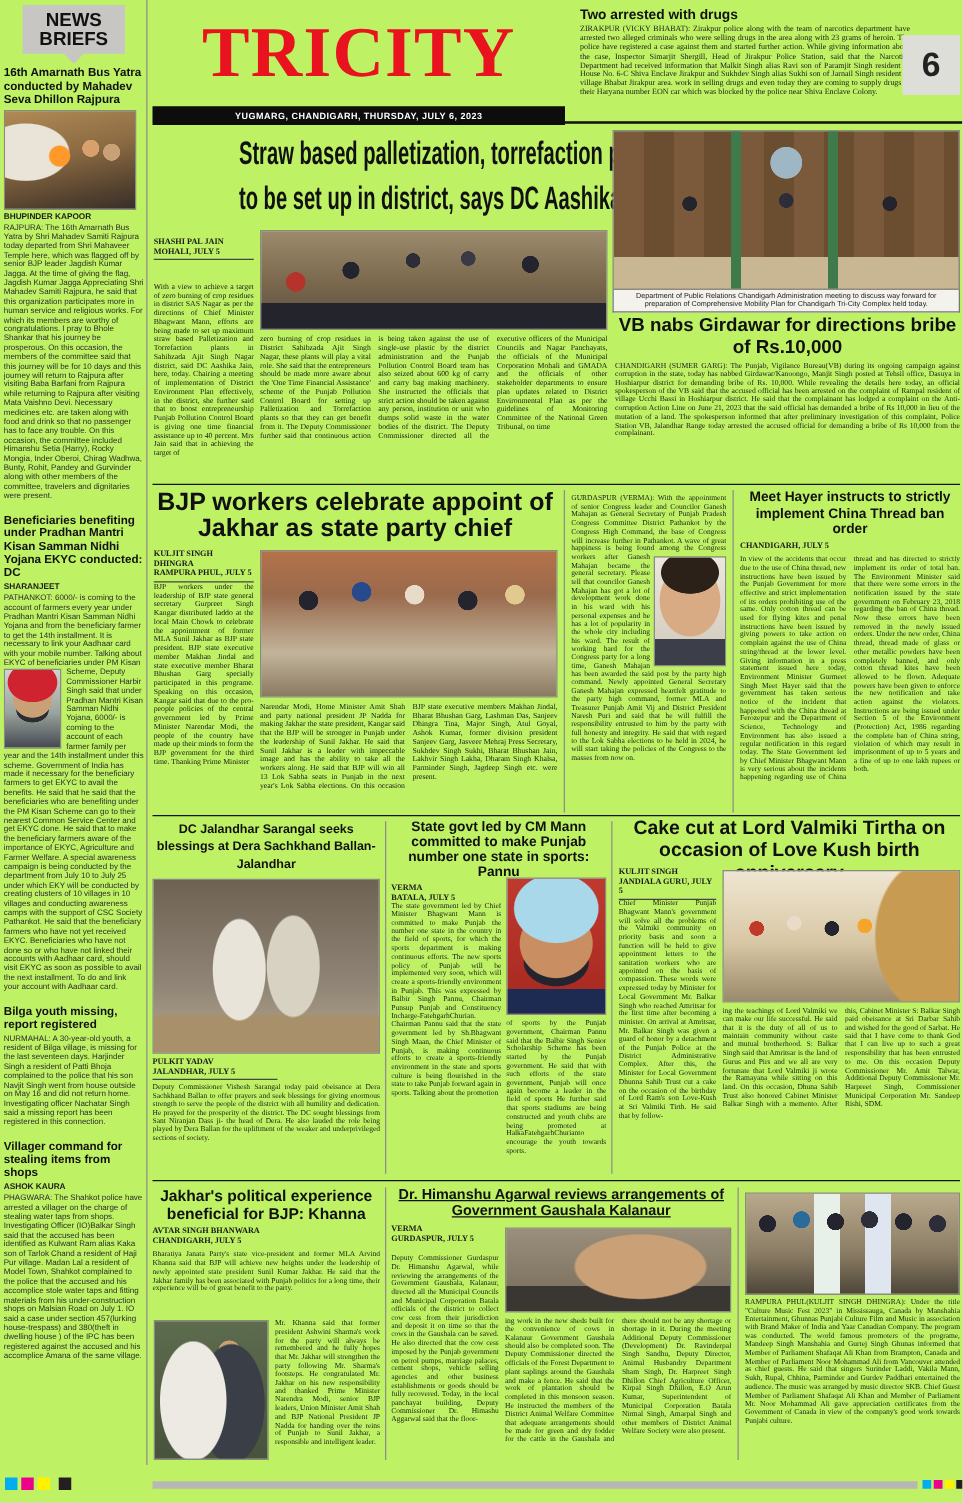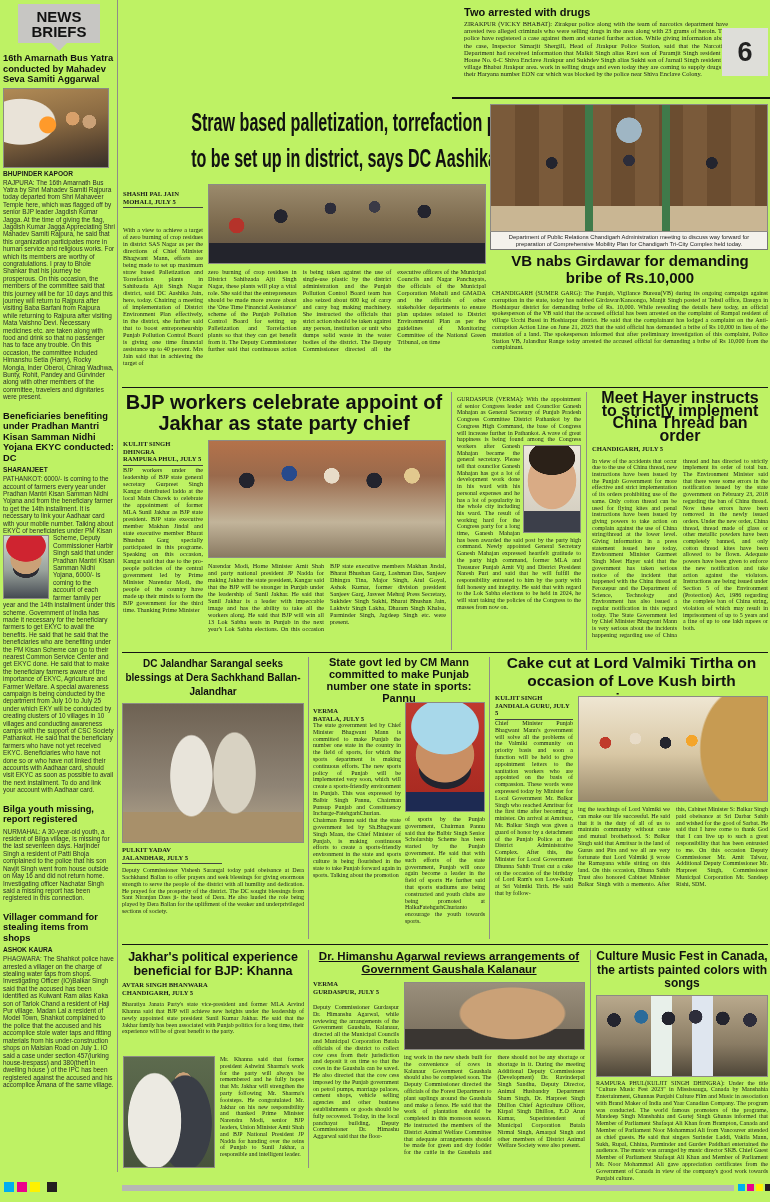--- a/index.html
+++ b/index.html
@@ -126,21 +126,21 @@
   .regs{position:absolute;width:7px;height:7px;top:1184px;}
 </style>
 </head>
 <body>
 
 <div class="page">
 
   <aside class="rail">
     <div class="rail-head">NEWS BRIEFS</div>
     <article>
-      <h3 class="btitle">16th Amarnath Bus Yatra conducted by Mahadev Seva Samiti Aggarwal</h3>
+      <h3 class="btitle">16th Amarnath Bus Yatra conducted by Mahadev Seva Dhillon Rajpura</h3>
       <div class="bphoto photo ph-bus"></div>
       <div class="bauthor">BHUPINDER KAPOOR</div>
       <p class="bbody">RAJPURA: The 16th Amarnath Bus Yatra by Shri Mahadev Samiti Rajpura today departed from Shri Mahaveer Temple here, which was flagged off by senior BJP leader Jagdish Kumar Jagga. At the time of giving the flag, Jagdish Kumar Jagga Appreciating Shri Mahadev Samiti Rajpura, he said that this organization participates more in human service and religious works. For which its members are worthy of congratulations. I pray to Bhole Shankar that his journey be prosperous. On this occasion, the members of the committee said that this journey will be for 10 days and this journey will return to Rajpura after visiting Baba Barfani from Rajpura while returning to Rajpura after visiting Mata Vaishno Devi. Necessary medicines etc. are taken along with food and drink so that no passenger has to face any trouble. On this occasion, the committee included Himanshu Setia (Harry), Rocky Mongia, Inder Oberoi, Chirag Wadhwa, Bunty, Rohit, Pandey and Gurvinder along with other members of the committee, travelers and dignitaries were present.</p>
     </article>
     <article>
       <h3 class="btitle">Beneficiaries benefiting under Pradhan Mantri Kisan Samman Nidhi Yojana EKYC conducted: DC</h3>
       <div class="bauthor">SHARANJEET</div>
       <p class="bbody"><span>PATHANKOT: 6000/- is coming to the account of farmers every year under Pradhan Mantri Kisan Samman Nidhi Yojana and from the beneficiary farmer to get the 14th installment. It is necessary to link your Aadhaar card with your mobile number. Talking about EKYC of beneficiaries under</span>
         <span class="bportrait photo ph-kisan"></span><span>PM Kisan Scheme, Deputy Commissioner Harbir Singh said that under Pradhan Mantri Kisan Samman Nidhi Yojana, 6000/- is coming to the account of each farmer family per year and the 14th installment under this scheme. Government of India has made it necessary for the beneficiary farmers to get EKYC to avail the benefits. He said that he said that the beneficiaries who are benefiting under the PM Kisan Scheme can go to their nearest Common Service Center and get EKYC done. He said that to make the beneficiary farmers aware of the importance of EKYC, Agriculture and Farmer Welfare. A special awareness campaign is being conducted by the department from July 10 to July 25 under which EKY will be conducted by creating clusters of 10 villages in 10 villages and conducting awareness camps with the support of CSC Society Pathankot. He said that the beneficiary farmers who have not yet received EKYC. Beneficiaries who have not done so or who have not linked their accounts with Aadhaar card, should visit EKYC as soon as possible to avail the next installment. To do and link your account with Aadhaar card.</span></p>
     </article>
@@ -149,27 +149,33 @@
       <p class="bbody">NURMAHAL: A 30-year-old youth, a resident of Bilga village, is missing for the last seventeen days. Harjinder Singh a resident of Patti Bhoja complained to the police that his son Navjit Singh went from house outside on May 16 and did not return home. Investigating officer Nachatar Singh said a missing report has been registered in this connection.</p>
     </article>
     <article>
       <h3 class="btitle">Villager command for stealing items from shops</h3>
       <div class="bauthor">ASHOK KAURA</div>
       <p class="bbody">PHAGWARA: The Shahkot police have arrested a villager on the charge of stealing water taps from shops. Investigating Officer (IO)Balkar Singh said that the accused has been identified as Kulwant Ram alias Kaka son of Tarlok Chand a resident of Haji Pur village. Madan Lal a resident of Model Town, Shahkot complained to the police that the accused and his accomplice stole water taps and fitting materials from his under-construction shops on Malsian Road on July 1. IO said a case under section 457(lurking house-trespass) and 380(theft in dwelling house ) of the IPC has been registered against the accused and his accomplice Amana of the same village.</p>
     </article>
   </aside>
   <div class="vline" style="left:117px;top:0;height:1172px;"></div>
 
+  <div class="abs mast">
+    <h1>TRICITY</h1>
+  </div>
   <article class="abs" style="left:464px;top:6px;width:264px;height:92px;overflow:hidden;">
     <h2 class="head" style="font-size:11px;text-align:left;margin-bottom:2px;">Two arrested with drugs</h2>
     <p class="abody" style="font-size:6.4px;line-height:7.2px;">ZIRAKPUR (VICKY BHABAT): Zirakpur police along with the team of narcotics department have arrested two alleged criminals who were selling drugs in the area along with 23 grams of heroin. The police have registered a case against them and started further action. While giving information about the case, Inspector Simarjit Shergill, Head of Jirakpur Police Station, said that the Narcotics Department had received information that Malkit Singh alias Ravi son of Paramjit Singh resident of House No. 6-C Shiva Enclave Jirakpur and Sukhdev Singh alias Sukhi son of Jarnail Singh resident of village Bhabat Jirakpur area. work in selling drugs and even today they are coming to supply drugs in their Haryana number EON car which was blocked by the police near Shiva Enclave Colony.</p>
   </article>
   <div class="abs pagebox">
     <span>6</span>
   </div>
+  <div class="abs datebar">
+    <span>YUGMARG, CHANDIGARH, THURSDAY, JULY 6, 2023</span>
+  </div>
   <div class="abs toprule"></div>
 
   <div class="abs" style="left:122px;top:104px;width:364px;height:80px;">
     <h2 class="head" style="font-size:26px;line-height:36px;letter-spacing:0;">
         <span class="condense">Straw based palletization, torrefaction plants</span>
         <span class="condense">to be set up in district, says DC Aashika Jain</span>
       </h2>
   </div>
   <div class="abs by" style="left:123px;top:190px;width:80px;">
     <div>SHASHI PAL JAIN</div>
@@ -177,21 +183,21 @@
   </div>
   <p class="abs abody" style="left:123px;top:226px;width:80px;height:156px;">With a view to achieve a target of zero burning of crop residues in district SAS Nagar as per the directions of Chief Minister Bhagwant Mann, efforts are being made to set up maximum straw based Palletization and Torrefaction plants in Sahibzada Ajit Singh Nagar district, said DC Aashika Jain, here, today. Chairing a meeting of implementation of District Environment Plan effectively, in the district, she further said that to boost entrepreneurship Punjab Pollution Control Board is giving one time financial assistance up to 40 percent. Mrs Jain said that in achieving the target of</p>
   <div class="abs photo ph-meet1" style="left:208px;top:184px;width:278px;height:80px;"></div>
   <p class="abs abody" style="left:208px;top:268px;width:278px;height:114px;columns:3;column-gap:6px;">zero burning of crop residues in District Sahibzada Ajit Singh Nagar, these plants will play a vital role. She said that the entrepreneurs should be made more aware about the 'One Time Financial Assistance' scheme of the Punjab Pollution Control Board for setting up Palletization and Torrefaction plants so that they can get benefit from it. The Deputy Commissioner further said that continuous action is being taken against the use of single-use plastic by the district administration and the Punjab Pollution Control Board team has also seized about 600 kg of carry and carry bag making machinery. She instructed the officials that strict action should be taken against any person, institution or unit who dumps solid waste in the water bodies of the district. The Deputy Commissioner directed all the executive officers of the Municipal Councils and Nagar Panchayats, the officials of the Municipal Corporation Mohali and GMADA and the officials of other stakeholder departments to ensure plan updates related to District Environmental Plan as per the guidelines of Monitoring Committee of the National Green Tribunal, on time</p>
 
   <div class="abs" style="left:490px;top:104px;width:278px;">
     <div class="photo ph-admin" style="width:278px;height:128px;"></div>
     <div class="capbox">Department of Public Relations Chandigarh Administration meeting to discuss way forward for preparation of Comprehensive Mobility Plan for Chandigarh Tri-City Complex held today.</div>
   </div>
   <div class="abs" style="left:492px;top:252px;width:276px;">
-    <h2 class="head" style="font-size:15px;line-height:17px;">VB nabs Girdawar for demanding bribe of Rs.10,000</h2>
+    <h2 class="head" style="font-size:15px;line-height:17px;">VB nabs Girdawar for directions bribe of Rs.10,000</h2>
     <p class="abody" style="margin-top:4px;height:88px;font-size:6.1px;line-height:6.8px;">CHANDIGARH (SUMER GARG): The Punjab, Vigilance Bureau(VB) during its ongoing campaign against corruption in the state, today has nabbed Girdawar/Kanoongo, Manjit Singh posted at Tehsil office, Dasuya in Hoshiarpur district for demanding bribe of Rs. 10,000. While revealing the details here today, an official spokesperson of the VB said that the accused official has been arrested on the complaint of Rampal resident of village Ucchi Bassi in Hoshiarpur district. He said that the complainant has lodged a complaint on the Anti-corruption Action Line on June 21, 2023 that the said official has demanded a bribe of Rs 10,000 in lieu of the mutation of a land. The spokesperson informed that after preliminary investigation of this complaint, Police Station VB, Jalandhar Range today arrested the accused official for demanding a bribe of Rs 10,000 from the complainant.</p>
   </div>
 
   <div class="hline" style="left:122px;top:387px;width:646px;"></div>
 
   <div class="abs" style="left:122px;top:392px;width:324px;">
     <h2 class="head" style="font-size:20px;line-height:21px;">BJP workers celebrate appoint of Jakhar as state party chief</h2>
   </div>
   <div class="abs by" style="left:123px;top:440px;width:80px;">
     <div>KULJIT SINGH DHINGRA</div>
@@ -204,21 +210,21 @@
   <div class="vline" style="left:451px;top:392px;height:258px;"></div>
 
   <div class="abs" style="left:457px;top:392px;width:124px;">
     <p class="abody" style="margin-top:4px;height:222px;font-size:6.0px;line-height:6.7px;"><span>GURDASPUR (VERMA): With the appointment of senior Congress leader and Councilor Ganesh Mahajan as General Secretary of Punjab Pradesh Congress Committee District Pathankot by the Congress High Command, the base of Congress will increase further in Pathankot. A wave of great happiness is being found among the Congress workers after</span>
       <span class="photo ph-ganesh" style="float:right;width:58px;height:88px;margin:2px 0 2px 3px;"></span><span>Ganesh Mahajan became the general secretary. Please tell that councilor Ganesh Mahajan has got a lot of development work done in his ward with his personal expenses and he has a lot of popularity in the whole city including his ward. The result of working hard for the Congress party for a long time, Ganesh Mahajan has been awarded the said post by the party high command. Newly appointed General Secretary Ganesh Mahajan expressed heartfelt gratitude to the party high command, former MLA and Treasurer Punjab Amit Vij and District President Naresh Puri and said that he will fulfill the responsibility entrusted to him by the party with full honesty and integrity. He said that with regard to the Lok Sabha elections to be held in 2024, he will start taking the policies of the Congress to the masses from now on.</span></p>
   </div>
 
   <div class="vline" style="left:586px;top:392px;height:258px;"></div>
 
   <div class="abs" style="left:592px;top:392px;width:176px;">
-    <h2 class="head" style="font-size:16px;line-height:12.5px;">Meet Hayer instructs to strictly implement China Thread ban order</h2>
+    <h2 class="head" style="font-size:11px;line-height:12.5px;">Meet Hayer instructs to strictly implement China Thread ban order</h2>
     <div class="by" style="border-bottom:none;margin-top:3px;">CHANDIGARH, JULY 5</div>
     <p class="abody" style="margin-top:3px;height:212px;columns:2;column-gap:6px;font-size:6.0px;line-height:6.7px;">In view of the accidents that occur due to the use of China thread, new instructions have been issued by the Punjab Government for more effective and strict implementation of its orders prohibiting use of the same. Only cotton thread can be used for flying kites and penal instructions have been issued by giving powers to take action on complain against the use of China string/thread at the lower level. Giving information in a press statement issued here today, Environment Minister Gurmeet Singh Meet Hayer said that the government has taken serious notice of the incident that happened with the China thread at Ferozepur and the Department of Science, Technology and Environment has also issued a regular notification in this regard today. The State Government led by Chief Minister Bhagwant Mann is very serious about the incidents happening regarding use of China thread and has directed to strictly implement its order of total ban. The Environment Minister said that there were some errors in the notification issued by the state government on February 23, 2018 regarding the ban of China thread. Now these errors have been removed in the newly issued orders. Under the new order, China thread, thread made of glass or other metallic powders have been completely banned, and only cotton thread kites have been allowed to be flown. Adequate powers have been given to enforce the new notification and take action against the violators. Instructions are being issued under Section 5 of the Environment (Protection) Act, 1986 regarding the complete ban of China string, violation of which may result in imprisonment of up to 5 years and a fine of up to one lakh rupees or both.</p>
   </div>
 
   <div class="hline" style="left:122px;top:652px;width:646px;"></div>
 
   <div class="abs" style="left:122px;top:657px;width:182px;">
     <h2 class="head" style="font-size:10px;line-height:14px;">DC Jalandhar Sarangal seeks blessings at Dera Sachkhand Ballan- Jalandhar</h2>
     <div class="photo ph-dera" style="width:182px;height:140px;margin-top:4px;"></div>
     <div class="by" style="margin-top:3px;width:100px;">
@@ -276,21 +282,20 @@
     <div>VERMA</div>
     <div>GURDASPUR, JULY 5</div>
   </div>
   <p class="abs abody" style="left:313px;top:1004px;width:86px;height:164px;font-size:6.0px;line-height:6.8px;">Deputy Commissioner Gurdaspur Dr. Himanshu Agarwal, while reviewing the arrangements of the Government Gaushala, Kalanaur, directed all the Municipal Councils and Municipal Corporation Batala officials of the district to collect cow cess from their jurisdiction and deposit it on time so that the cows in the Gaushala can be saved. He also directed that the cow cess imposed by the Punjab government on petrol pumps, marriage palaces, cement shops, vehicle selling agencies and other business establishments or goods should be fully recovered. Today, in the local panchayat building, Deputy Commissioner Dr. Himashu Aggarwal said that the floor-</p>
   <div class="abs photo ph-gaus2" style="left:404px;top:982px;width:181px;height:68px;"></div>
   <p class="abs abody" style="left:404px;top:1054px;width:181px;height:114px;columns:2;column-gap:6px;font-size:6.0px;line-height:6.8px;">ing work in the new sheds built for the convenience of cows in Kalanaur Government Gaushala should also be completed soon. The Deputy Commissioner directed the officials of the Forest Department to plant saplings around the Gaushala and make a fence. He said that the work of plantation should be completed in this monsoon season. He instructed the members of the District Animal Welfare Committee that adequate arrangements should be made for green and dry fodder for the cattle in the Gaushala and there should not be any shortage or shortage in it. During the meeting Additional Deputy Commissioner (Development) Dr. Ravinderpal Singh Sandhu, Deputy Director, Animal Husbandry Department Sham Singh, Dr. Harpreet Singh Dhillon Chief Agriculture Officer, Kirpal Singh Dhillon, E.O Arun Kumar, Superintendent of Municipal Corporation Batala Nirmal Singh, Amarpal Singh and other members of District Animal Welfare Society were also present.</p>
 
   <div class="vline" style="left:590px;top:950px;height:218px;"></div>
 
   <div class="abs" style="left:596px;top:950px;width:172px;">
-    <h2 class="head" style="font-size:12px;line-height:13.5px;">Culture Music Fest in Canada, the artists painted colors with songs</h2>
     <div class="photo ph-cult" style="width:172px;height:82px;margin-top:4px;"></div>
     <p class="abody" style="margin-top:3px;height:116px;font-size:6.0px;line-height:6.8px;">RAMPURA PHUL(KULJIT SINGH DHINGRA): Under the title "Culture Music Fest 2023" in Mississauga, Canada by Manshahia Entertainment, Ghunnas Punjabi Culture Film and Music in association with Brand Maker of India and Yaar Canadian Company. The program was conducted. The world famous promoters of the programe, Mandeep Singh Manshahia and Gurtej Singh Ghunas informed that Member of Parliament Shafaqat Ali Khan from Brampton, Canada and Member of Parliament Noor Mohammad Ali from Vancouver attended as chief guests. He said that singers Surinder Laddi, Vakila Mann, Sukh, Rupal, Chhina, Parminder and Gurdev Paddhari entertained the audience. The music was arranged by music director SKB. Chief Guest Member of Parliament Shafaqat Ali Khan and Member of Parliament Mr. Noor Mohammad Ali gave appreciation certificates from the Government of Canada in view of the company's good work towards Punjabi culture.</p>
   </div>
 
   <div class="reg" style="left:4px;background:#00aeef;"></div>
   <div class="reg" style="left:17px;background:#ec008c;"></div>
   <div class="reg" style="left:30px;background:#fff200;"></div>
   <div class="reg" style="left:47px;background:#231f20;"></div>
   <div class="regbar"></div>
   <div class="regs" style="left:738px;background:#00aeef;"></div>

